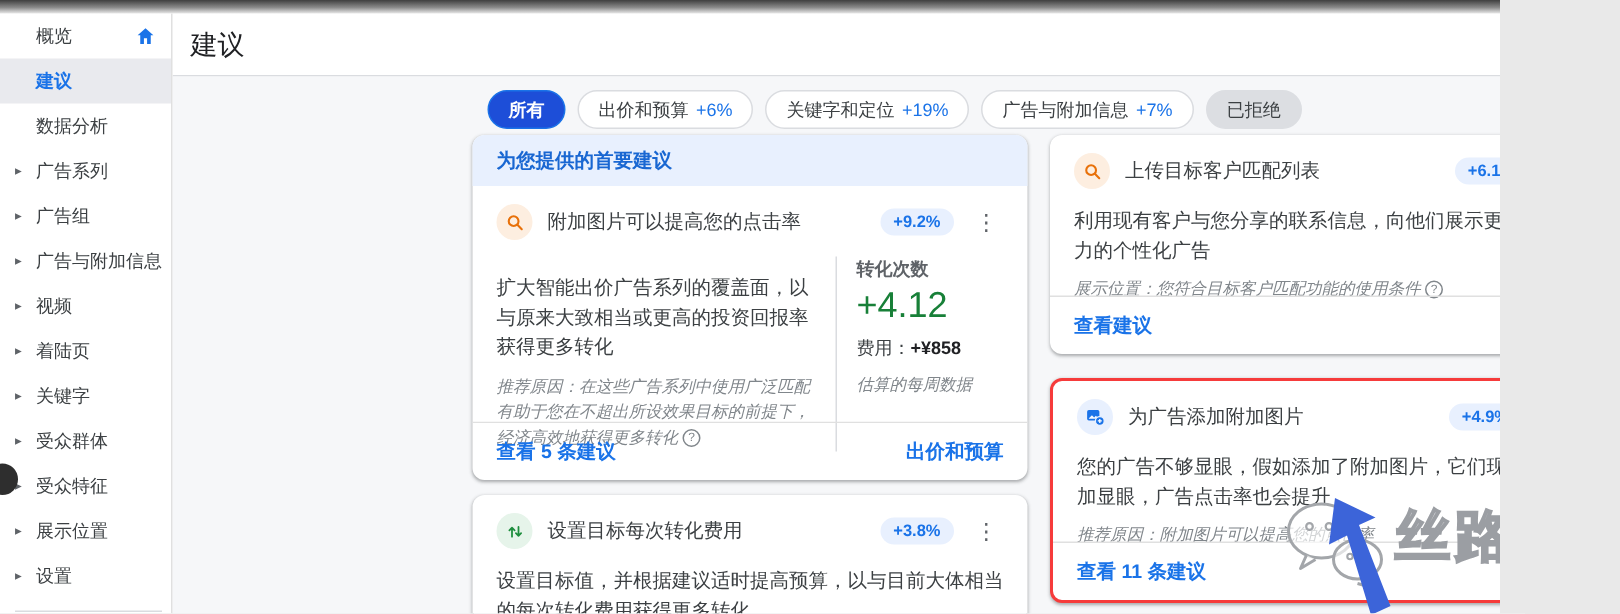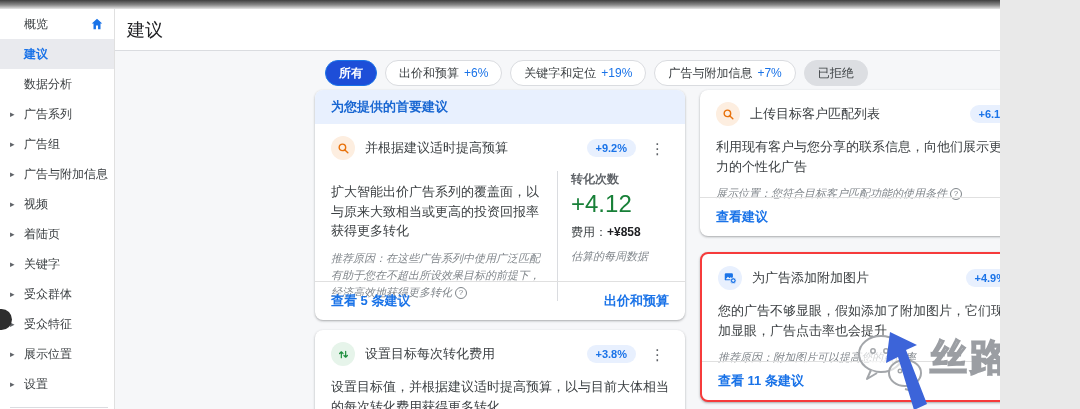--- a/index.html
+++ b/index.html
@@ -181,21 +181,21 @@
     <div class="card card1">
       <div class="banner">为您提供的首要建议</div>
       <div class="card-pad">
         <div class="icon-row">
           <span class="circ orange">
             <svg viewBox="0 0 24 24" width="13" height="13">
                 <circle cx="10" cy="10" r="6" fill="none" stroke="#e8710a" stroke-width="2.6"></circle>
                 <line x1="14.6" y1="14.6" x2="20" y2="20" stroke="#e8710a" stroke-width="2.6" stroke-linecap="round"></line>
               </svg>
           </span>
-          <span class="rec-title">并根据建议适时提高预算</span>
+          <span class="rec-title">附加图片可以提高您的点击率</span>
           <span class="badge">+9.2%</span>
           <span class="menu-dots">⋮</span>
         </div>
         <div class="cols">
           <div class="col-left">
             <div class="body-text">扩大智能出价广告系列的覆盖面，以与原来大致相当或更高的投资回报率获得更多转化</div>
             <div class="reason">
               <span>推荐原因：在这些广告系列中使用广泛匹配有助于您在不超出所设效果目标的前提下，经济高效地获得更多转化</span><span class="help">?</span>
             </div>
           </div>

